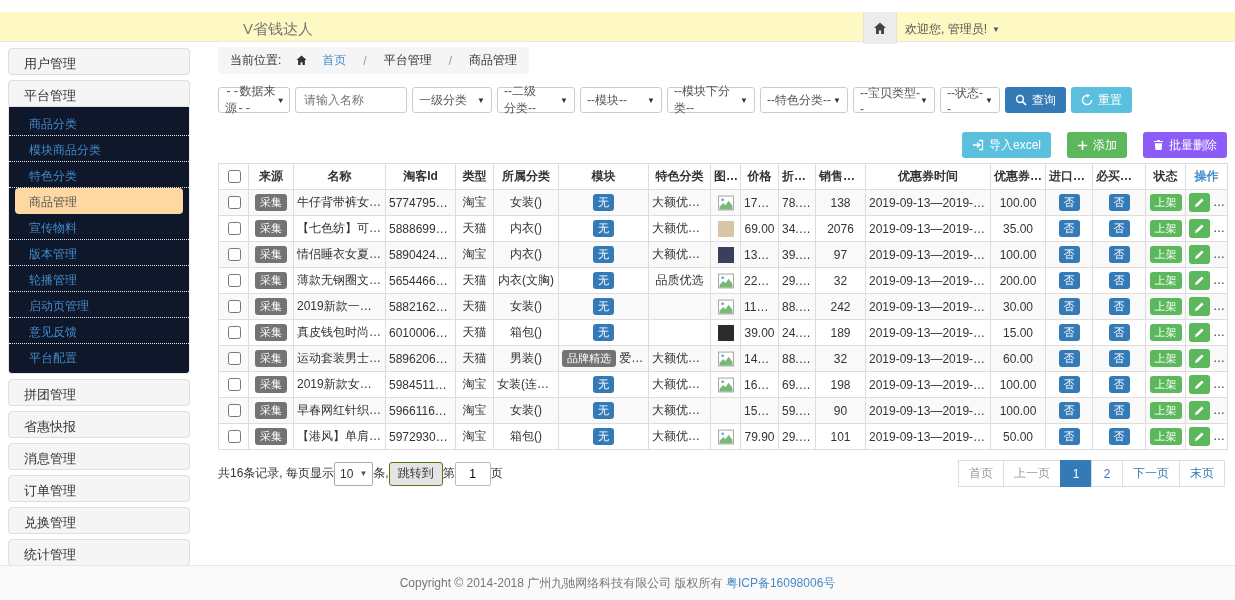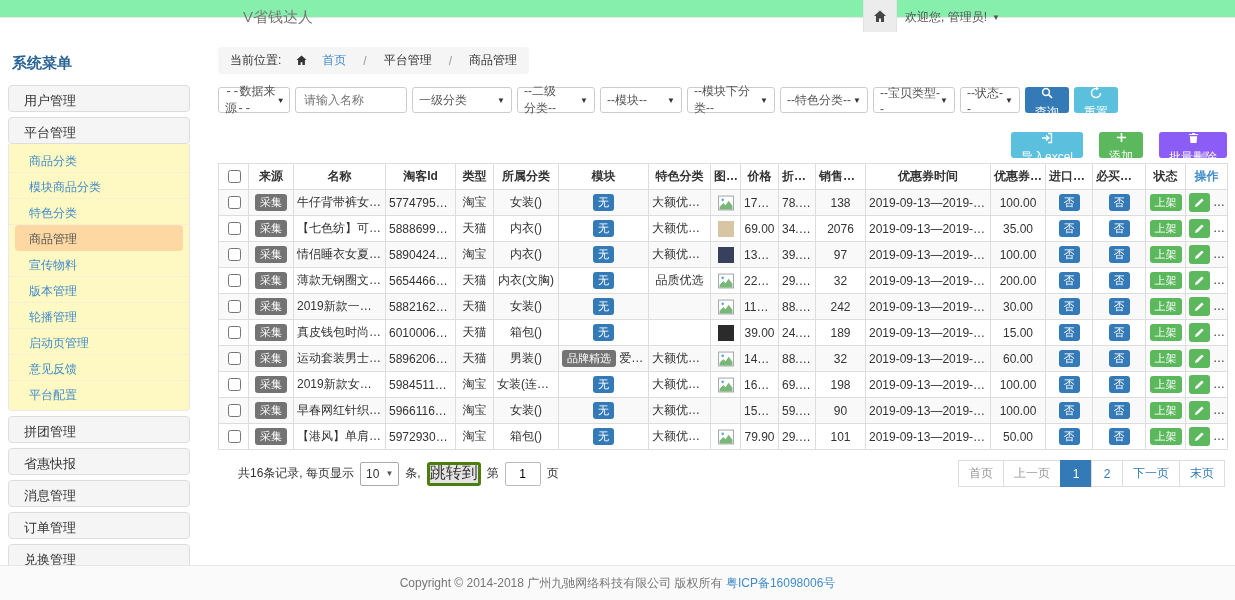--- a/index.html
+++ b/index.html
@@ -3,55 +3,55 @@
 <meta charset="utf-8">
 <style>
   * { box-sizing: border-box; }
   html,body { margin:0; padding:0; }
   body {
     width:1235px; height:600px; position:relative; overflow:hidden;
     background:#fff; color:#333;
     font-family:"Liberation Sans","DejaVu Sans",sans-serif; font-size:12px;
   }
   
-  .topbar { position:absolute; top:0; left:0; width:1235px; height:18px;
-    background:#86efac; border-bottom:1px solid #e7e7e7; }
+  .topbar { position:absolute; top:12px; left:0; width:1235px; height:30px;
+    background:#fef9c3; border-bottom:1px solid #e7e7e7; }
   .app-title { position:absolute; left:243px; top:8px; font-size:15px; color:#777; }
   .home-box { position:absolute; left:863px; top:0; width:34px; height:32px;
     background:#ececec; border-left:1px solid #e2e2e2; border-right:1px solid #e2e2e2;
     display:flex; align-items:center; justify-content:center; color:#444; }
   .welcome { position:absolute; left:905px; top:9px; color:#555; display:flex; align-items:center; gap:5px; }
   .caret-sm { font-size:8px; color:#555; }
   
   .sidebar { position:absolute; left:8px; top:48px; width:182px; z-index:1; }
   .sidebar-title { color:#2a6496; font-size:15px; font-weight:bold; padding:6px 4px 12px 4px; }
   .acc-item { background:#f5f5f5; border:1px solid #ddd; border-radius:4px;
     padding:6px 15px; margin-bottom:5px; color:#333; font-size:13px; height:27px; cursor:pointer; }
-  .submenu { background:#fef9c3; border:1px solid #e9e9e9; border-top:none; border-radius:0 0 4px 4px;
+  .submenu { background:#0f172a; border:1px solid #e9e9e9; border-top:none; border-radius:0 0 4px 4px;
     margin-top:-5px; margin-bottom:5px; padding:3px 0; }
   .submenu-link { display:block; padding:6px 20px; height:26px; color:#428bca;
     border-bottom:1px dotted #e8e8e8; text-decoration:none; cursor:pointer; }
   .submenu-link:last-child { border-bottom:none; }
   .submenu-link.active { background:#fdd8a2; border-radius:4px; margin:0 6px; padding:6px 14px;
     color:#555; border-bottom:none; }
   
   .main { position:absolute; left:218px; top:47px; width:1009px; }
   .breadcrumb { display:inline-flex; align-items:center; gap:15px;
     background:#f5f5f5; border-radius:4px; padding:5px 12px; color:#333; }
   .breadcrumb a { color:#428bca; text-decoration:none; cursor:pointer; }
   .crumb-sep { color:#999; padding:0 2px; }
   
   .filters { margin-top:13px; display:flex; gap:5px; align-items:center; }
   .fselect { height:26px; border:1px solid #ccc; border-radius:3px; background:#fff; color:#555;
     display:flex; align-items:center; justify-content:space-between; padding:0 6px; cursor:pointer; }
   .fselect .caret-sm { color:#333; }
   .finput { height:26px; border:1px solid #ccc; border-radius:3px; padding:0 8px; color:#555;
     font-family:inherit; font-size:12px; }
   .btn { height:26px; border:none; border-radius:3px; color:#fff; font-size:12px;
-    display:inline-flex; align-items:center; gap:5px; padding:0 10px; cursor:pointer; font-family:inherit;flex-direction:column; }
+    display:inline-flex; align-items:center; gap:5px; padding:0 10px; cursor:pointer; font-family:inherit; }
   .btn-primary { background:#337ab7; }
   .btn-info { background:#5bc0de; }
   .btn-success { background:#5cb85c; }
   .btn-danger-soft { background:#8b5cf6; }
   
   .actions { margin-top:19px; display:flex; justify-content:flex-end; gap:16px; }
   
   table.grid { margin-top:5px; border-collapse:collapse; table-layout:fixed; width:1009px; }
   .grid th, .grid td { border:1px solid #ddd; text-align:center; padding:3px 3px;
     font-size:12px; height:26px; overflow:hidden; white-space:nowrap; text-overflow:ellipsis; }
@@ -62,25 +62,25 @@
   .badge-orange { background:#737373; }
   .badge-blue { background:#337ab7; cursor:pointer; }
   .badge-green { background:#5cb85c; cursor:pointer; }
   .mini-btn { display:inline-flex; width:21px; height:19px; border-radius:3px;
     align-items:center; justify-content:center; border:none; cursor:pointer; padding:0; vertical-align:middle; }
   .mini-edit { background:#5cb85c; margin-right:3px; }
   .mini-del { background:#d9534f; }
   .thumb { display:inline-block; width:16px; height:16px; vertical-align:middle; }
   
   .pager-row { margin-top:10px; display:flex; justify-content:space-between; align-items:center; }
-  .pager-left { display:flex; align-items:center; gap:6px; color:#333;margin-left:20px; }
+  .pager-left { display:flex; align-items:center; color:#333; }
   .pp-select { height:24px; border:1px solid #aaa; border-radius:2px; background:#fff;
     display:inline-flex; align-items:center; gap:6px; padding:0 5px; cursor:pointer; }
-  .jump-btn { background:#e4e4e4; border:3px solid #4d7c0f; border-radius:3px; height:24px;
-    padding:0 0; display:inline-flex; align-items:center; cursor:pointer; color:#333; font-family:inherit; font-size:16px; }
+  .jump-btn { background:#e4e4e4; border:1px solid #4d7c0f; border-radius:3px; height:24px;
+    padding:0 8px; display:inline-flex; align-items:center; cursor:pointer; color:#333; font-family:inherit; font-size:12px; }
   .jump-input { width:36px; height:24px; border:1px solid #bbb; border-radius:2px; text-align:center;
     font-family:inherit; font-size:12px; }
   .pager { display:inline-flex; margin-right:2px; }
   .page-btn { min-width:32px; height:27px; background:#fff; border:1px solid #ddd; margin-left:-1px;
     color:#337ab7; display:inline-flex; align-items:center; justify-content:center;
     padding:0 10px; cursor:pointer; font-family:inherit; font-size:12px; }
   .page-btn.disabled { color:#999; cursor:default; }
   .page-btn.active { background:#337ab7; border-color:#337ab7; color:#fff; }
   
   .footer { position:absolute; left:0; bottom:0; width:1235px; height:35px; background:#fafafa;
@@ -101,21 +101,20 @@
         </svg>
     </span>
   </div>
   <div class="welcome">
     <span>欢迎您, 管理员!</span>
     <span class="caret-sm">▼</span>
   </div>
 </div>
 
 <div class="sidebar">
-  <div class="sidebar-title">系统菜单</div>
   <div id="sidebar-menu">
       <div class="acc-item">用户管理</div>
       <div class="acc-item">平台管理</div>
       <div class="submenu">
         <a class="submenu-link">商品分类</a>
         <a class="submenu-link">模块商品分类</a>
         <a class="submenu-link">特色分类</a>
         <a class="submenu-link active">商品管理</a>
         <a class="submenu-link">宣传物料</a>
         <a class="submenu-link">版本管理</a>
@@ -148,21 +147,21 @@
     <span class="crumb-sep">/</span>
     <span>商品管理</span>
   </div>
 
   <div class="filters" id="filters">
       <div class="fselect" style="width: 72px; font-family: Liberation Mono, monospace;">
         <span>--数据来源--</span>
         <span class="caret-sm">▼</span>
       </div>
       <input class="finput" placeholder="请输入名称" style="width: 112px;">
-      <div class="fselect" style="width: 100px;">
+      <div class="fselect" style="width: 80px;">
         <span>一级分类</span>
         <span class="caret-sm">▼</span>
       </div>
       <div class="fselect" style="width: 78px; gap: 20px;">
         <span>--二级分类--</span>
         <span class="caret-sm">▼</span>
       </div>
       <div class="fselect" style="width: 82px;">
         <span>--模块--</span>
         <span class="caret-sm">▼</span>

